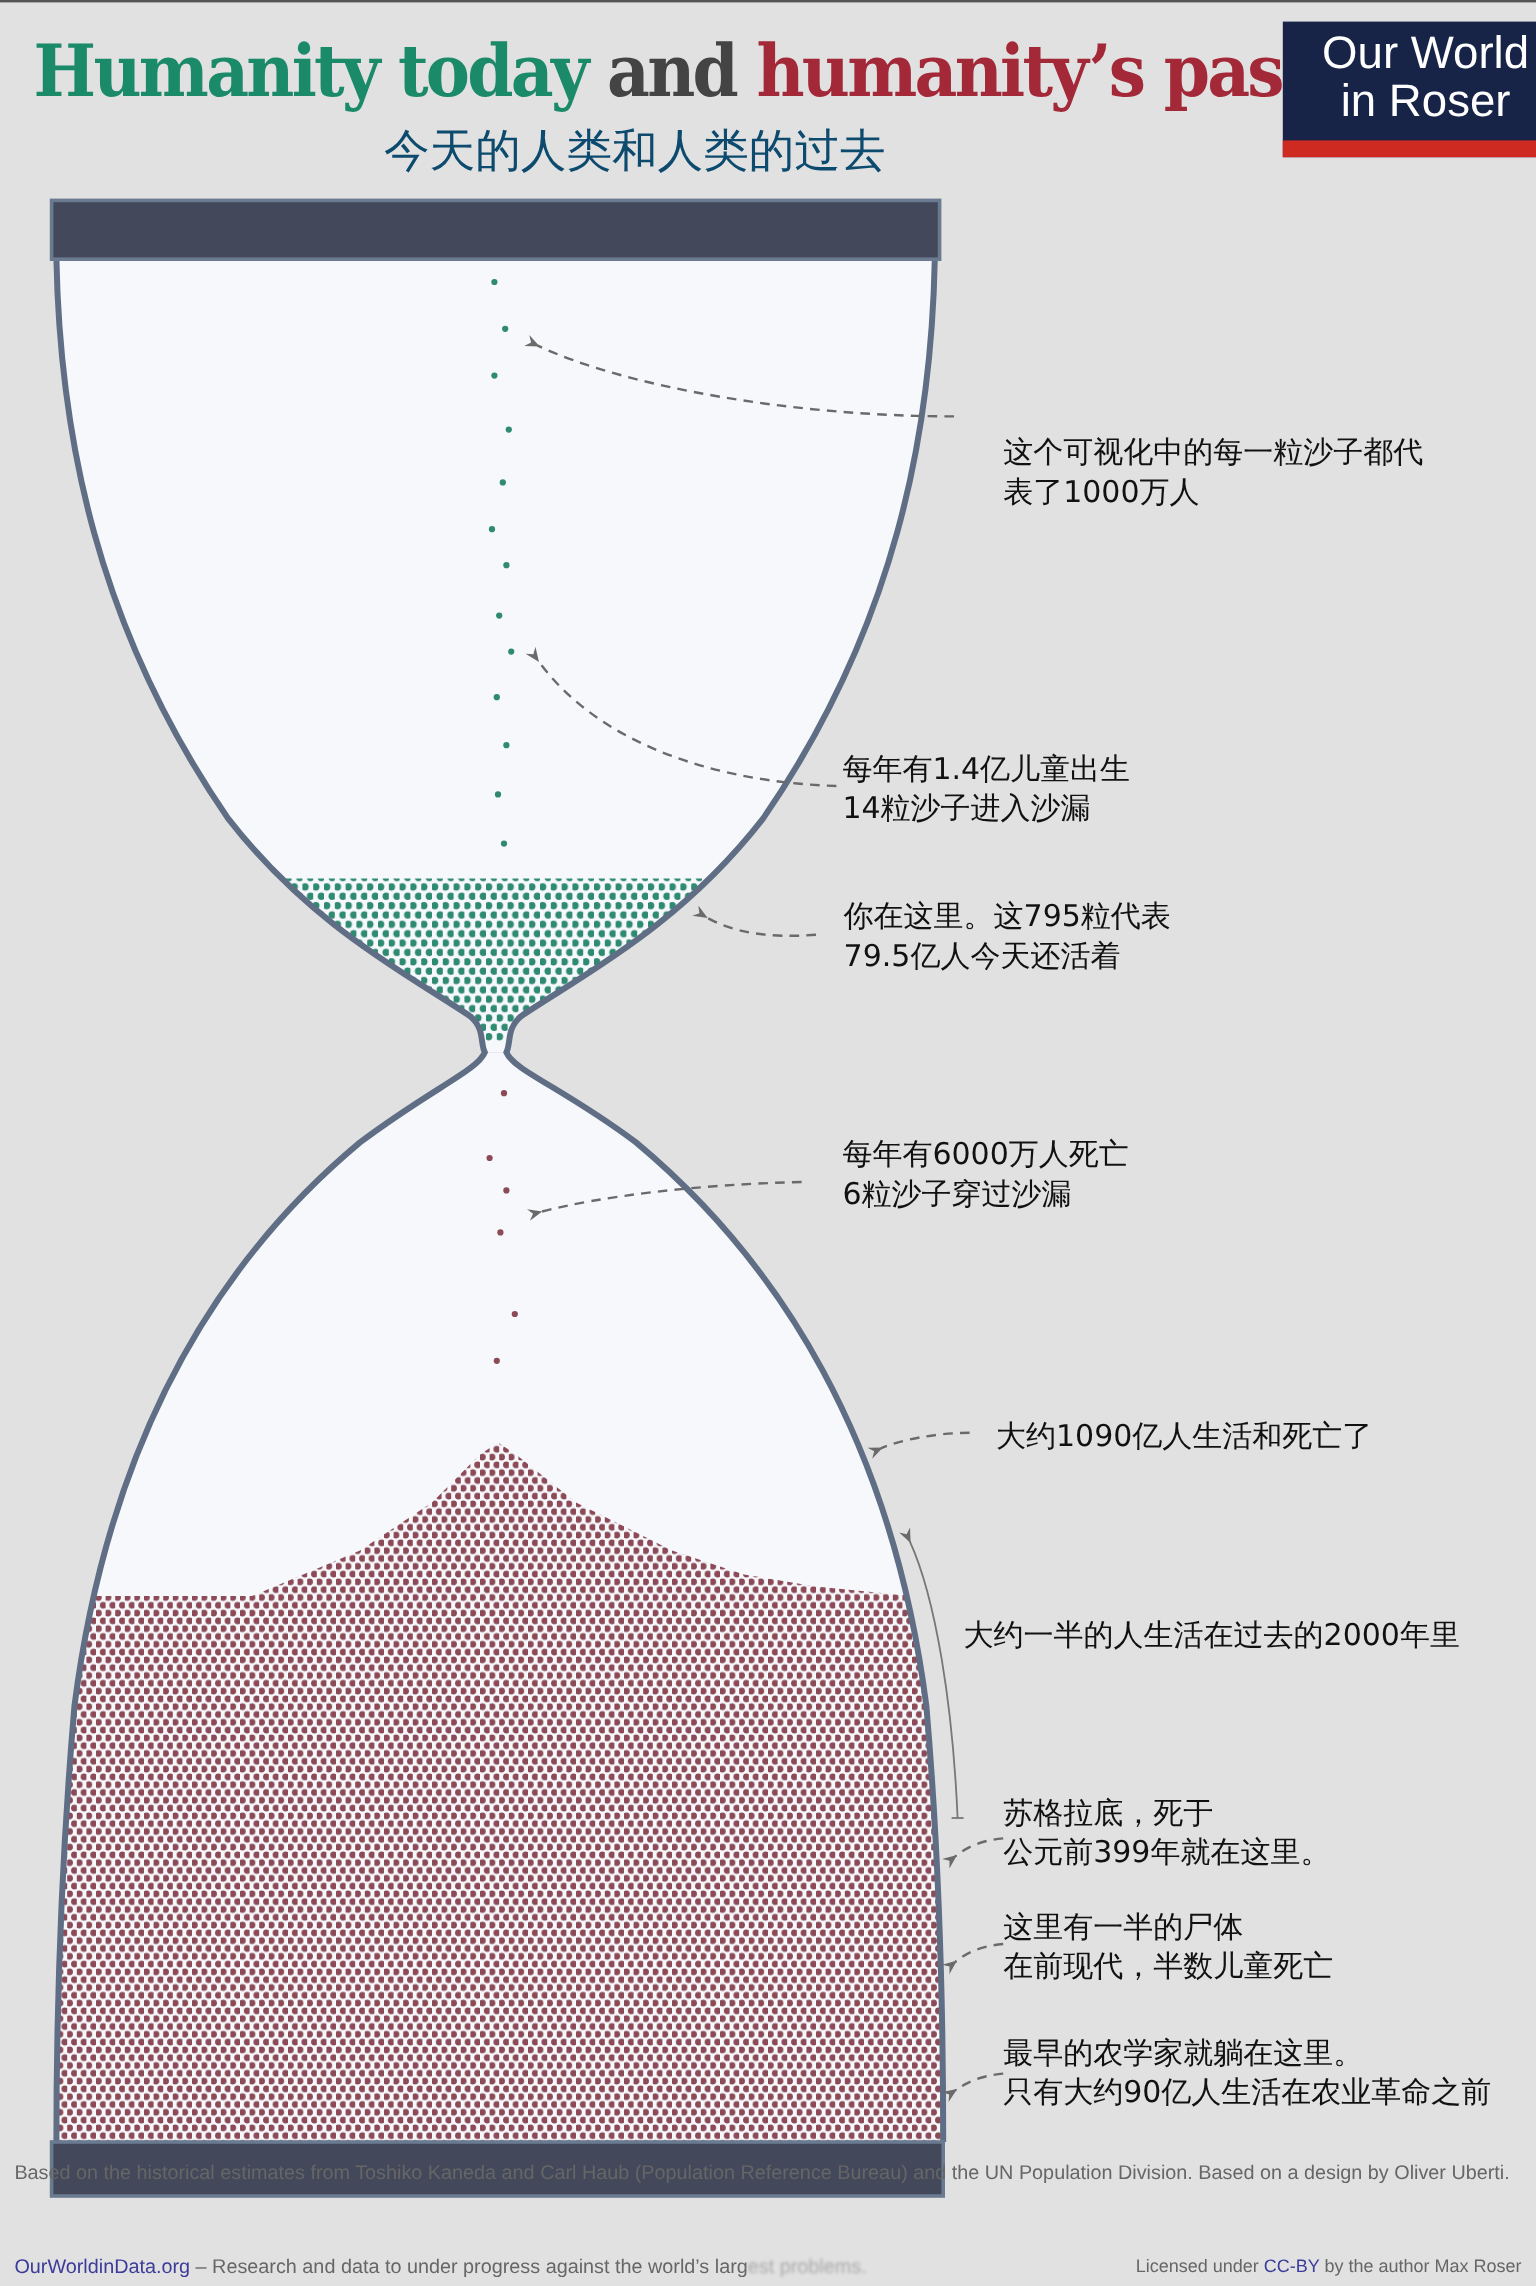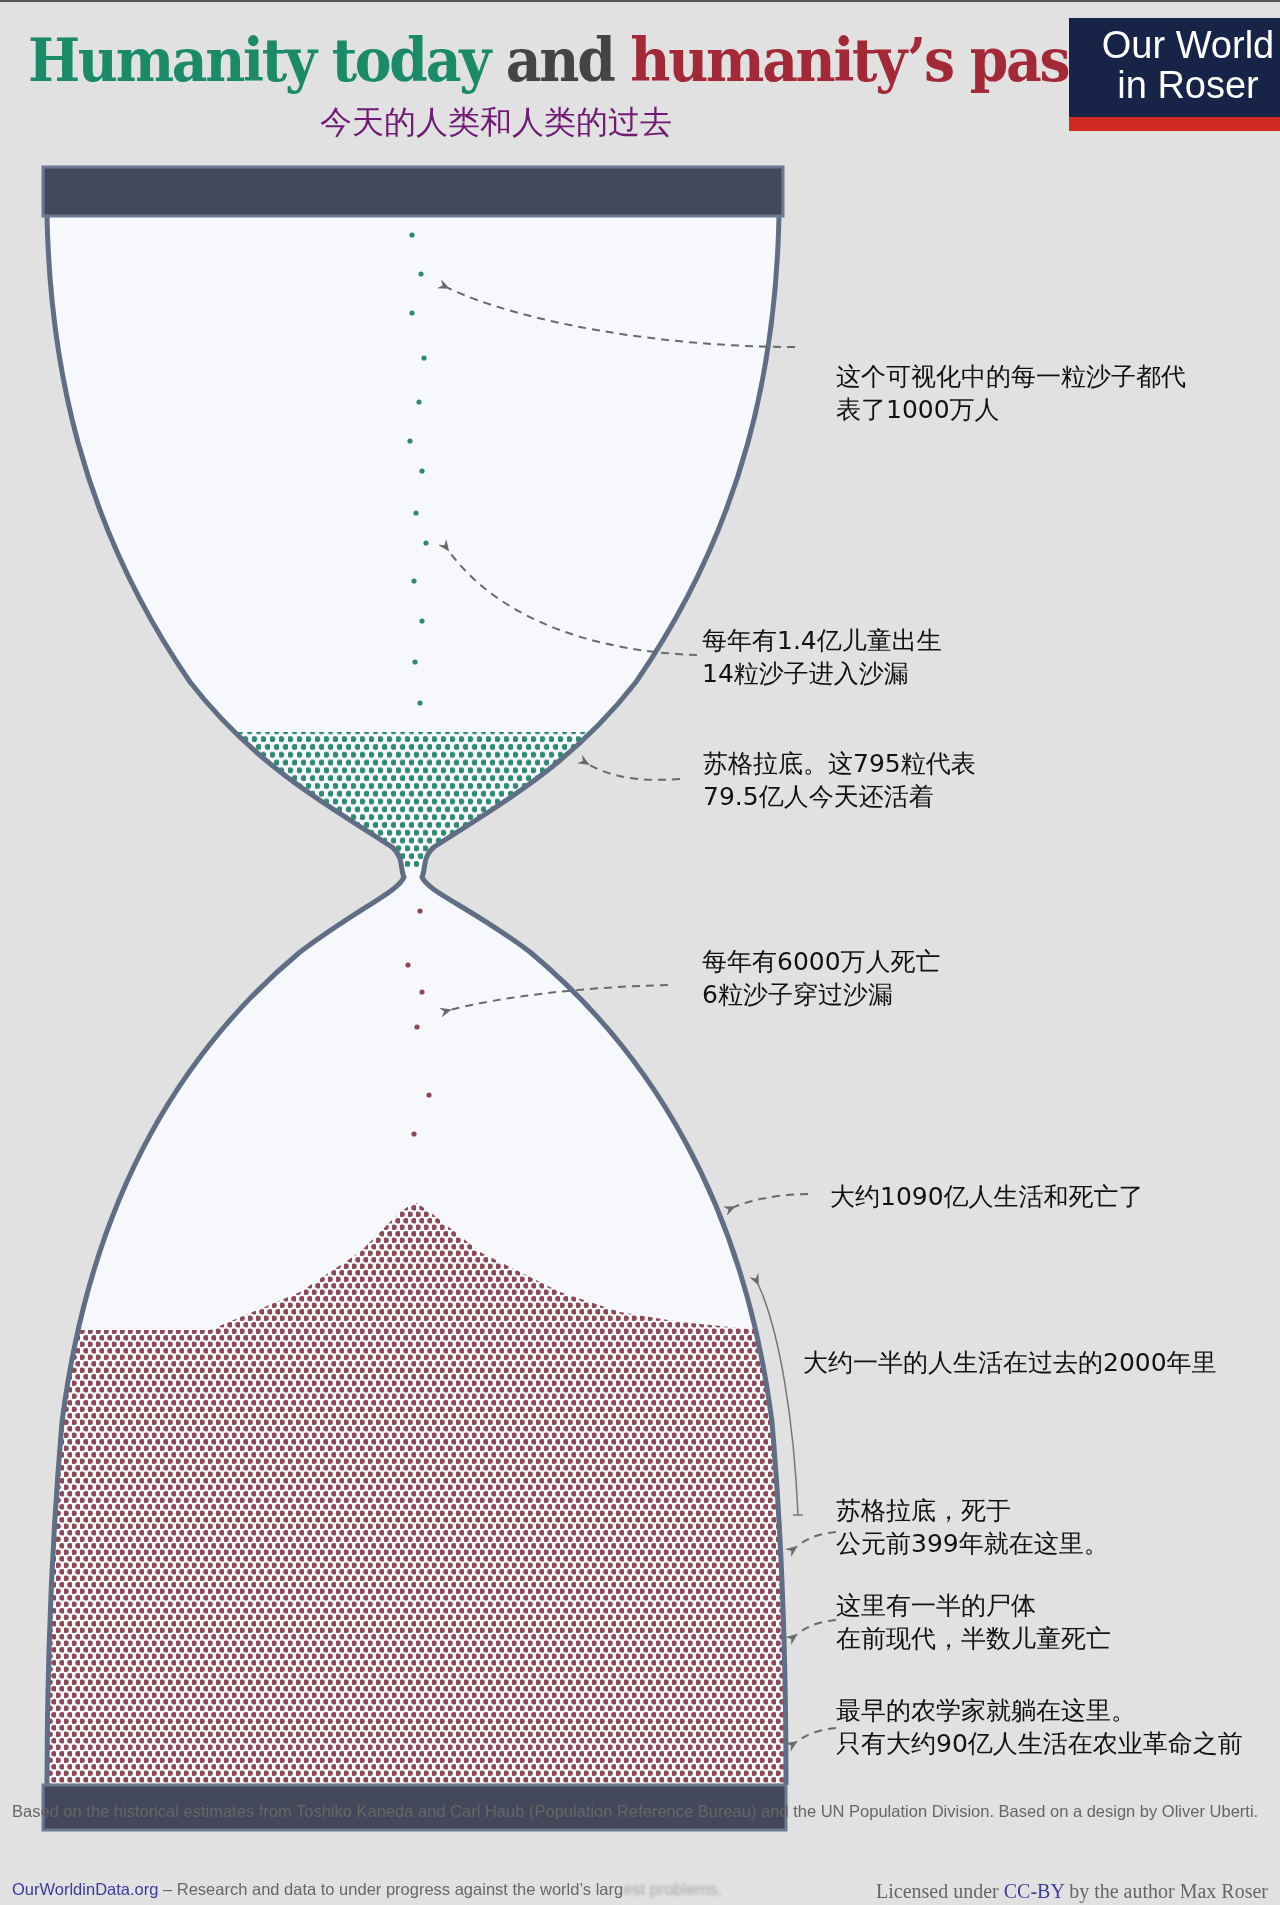--- a/index.html
+++ b/index.html
@@ -15,40 +15,40 @@
     font-family: "DejaVu Serif", "Liberation Serif", serif;
     font-size: 60px; font-weight: bold; letter-spacing: -2.5px;
     white-space: nowrap; line-height: 1;
     transform: scaleX(0.92); transform-origin: left top;
   }
   .t-green { color: #1a8a68; }
   .t-gray { color: #444; }
   .t-red { color: #a32838; }
   .subtitle {
     position: absolute; left: 320px; top: 104px;
-    font-size: 32px; color: #701a75; white-space: nowrap; line-height: 1;
+    font-size: 38px; color: #0c4a6e; white-space: nowrap; line-height: 1;
   }
   .logo {
     position: absolute; left: 1069px; top: 16px; width: 238px; height: 113px;
     background: #172347; box-sizing: border-box; border-bottom: 14px solid #cf2a22;
     color: #fff; text-align: center; font-family: "Liberation Sans", sans-serif;
     font-size: 38px; line-height: 40px; padding-top: 7px;
   }
   .logo span { display: block; }
   svg.glass { position: absolute; left: 0; top: 0; }
   .note {
     position: absolute; font-size: 25px; color: #111; line-height: 33px; white-space: nowrap;
   }
   .footer {
     position: absolute; left: 12px; font-family: "Liberation Sans", sans-serif;
     font-size: 16.5px; color: #666; white-space: nowrap;
   }
   .footer a { color: #3b3b9a; text-decoration: none; }
   .fade { color: #aaa; filter: blur(1.5px); }
-  .foot-right { position: absolute; right: 12px; font-family: Liberation Serif, serif; font-size: 20px; color: #666; white-space: nowrap; }
+  .foot-right { position: absolute; right: 12px; font-family: Liberation Sans, sans-serif; font-size: 15px; color: #666; white-space: nowrap; }
   .foot-right a { color: #3b3b9a; text-decoration: none; }
 </style>
 </head>
 <body>
 
 <div class="title">
   <span class="t-green">Humanity today</span><span class="t-gray"> and </span><span class="t-red">humanity’s past</span>
 </div>
 <div class="subtitle">今天的人类和人类的过去</div>
 
@@ -141,21 +141,21 @@
 
 <div class="note" style="left:836px; top:316px;margin-top:42px;">
   <div>这个可视化中的每一粒沙子都代</div>
   <div>表了1000万人</div>
 </div>
 <div class="note" style="left:702px; top:622px;">
   <div>每年有1.4亿儿童出生</div>
   <div>14粒沙子进入沙漏</div>
 </div>
 <div class="note" style="left:703px; top:745px;">
-  <div>苏格拉底。这795粒代表</div>
+  <div>你在这里。这795粒代表</div>
   <div>79.5亿人今天还活着</div>
 </div>
 <div class="note" style="left:702px; top:943px;">
   <div>每年有6000万人死亡</div>
   <div>6粒沙子穿过沙漏</div>
 </div>
 <div class="note" style="left:830px; top:1178px;">
   <div>大约1090亿人生活和死亡了</div>
 </div>
 <div class="note" style="left:803px; top:1344px;">

